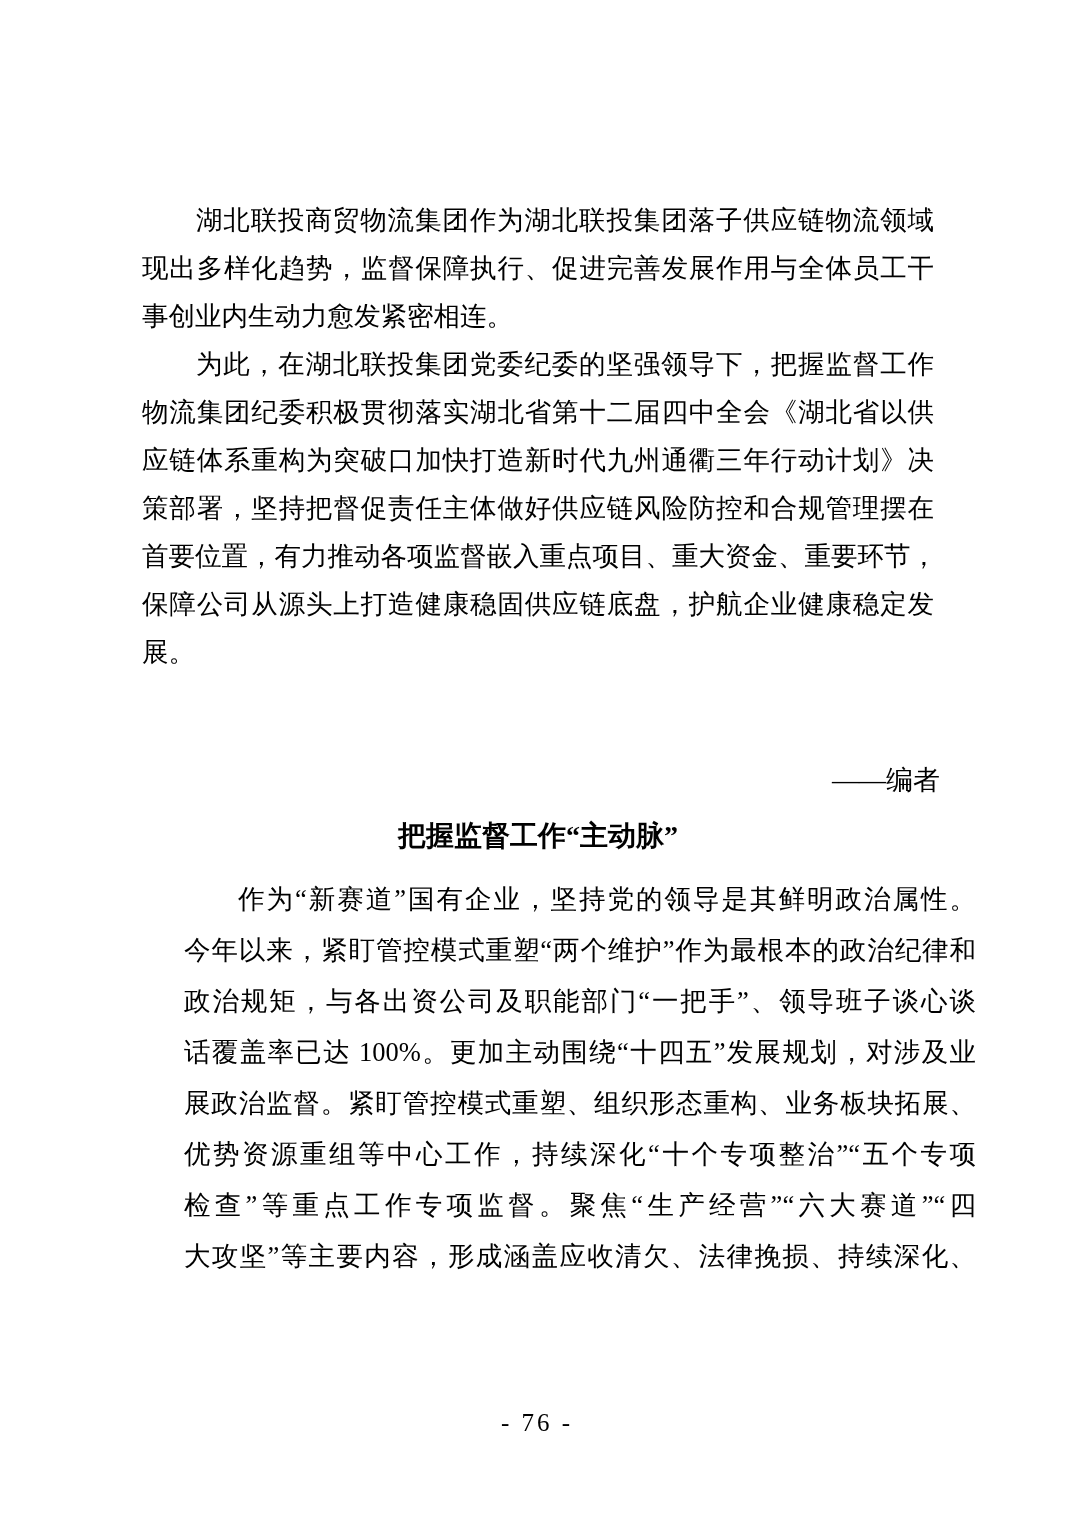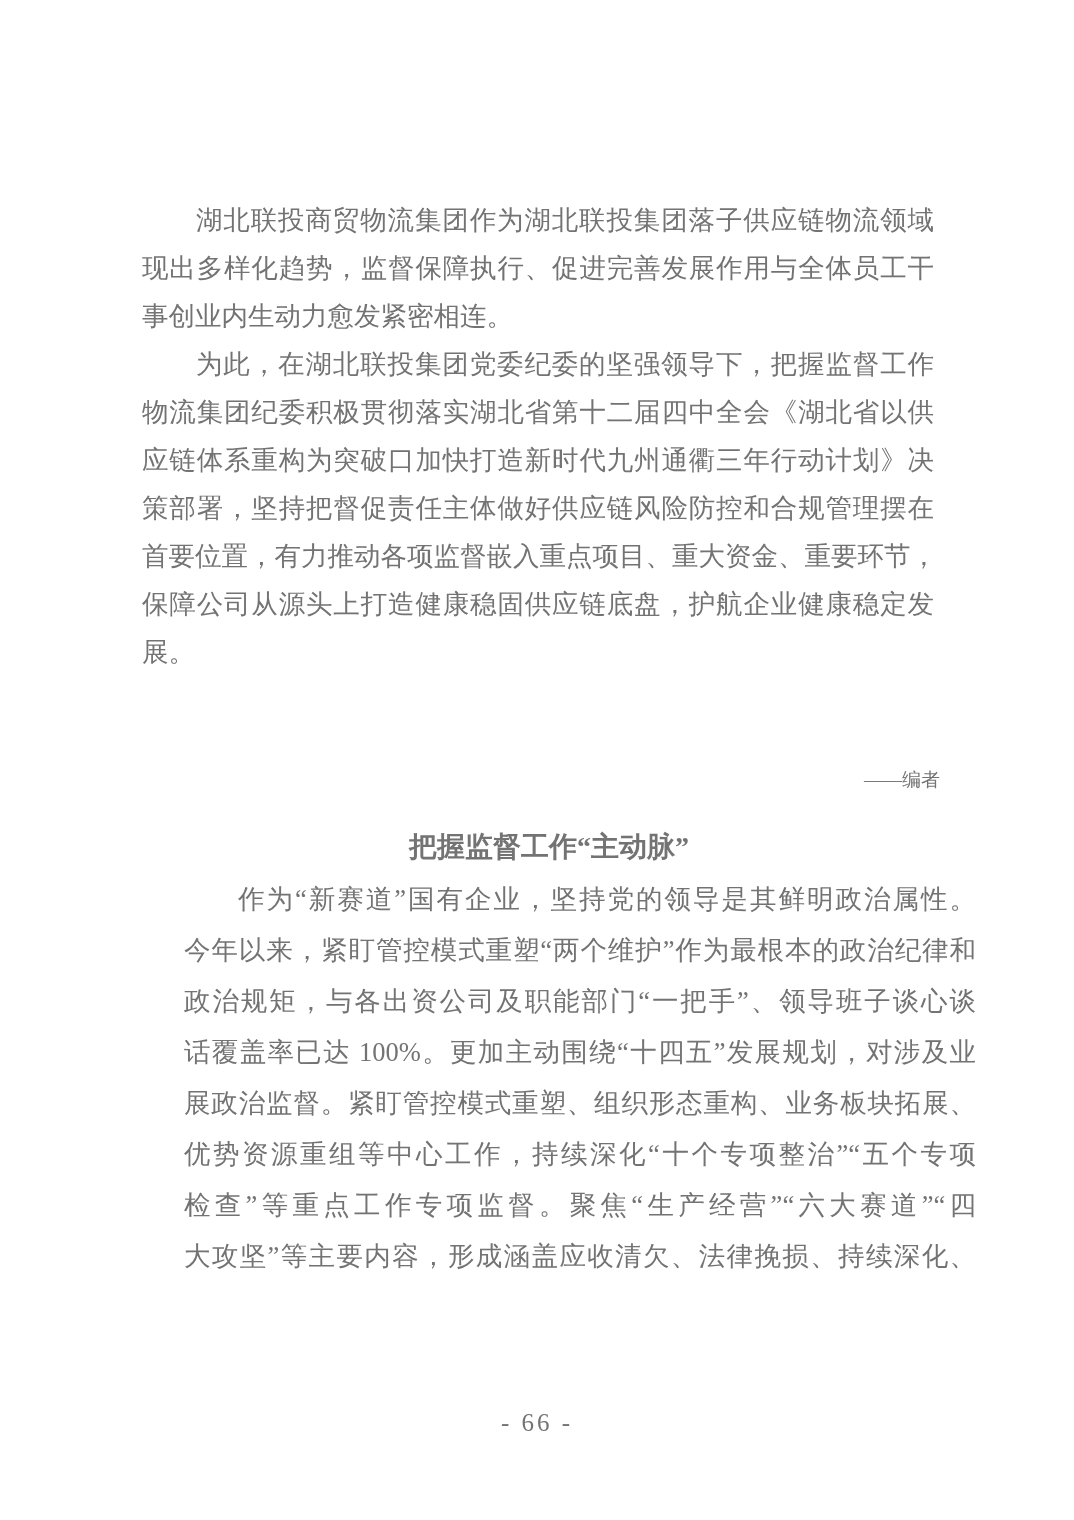--- a/index.html
+++ b/index.html
@@ -8,21 +8,21 @@
     background: #888888;
   }
   .page {
     position: relative;
     width: 1074px;
     height: 1520px;
     margin: 0 auto;
     background: #ffffff;
     overflow: hidden;
     font-family: "Liberation Serif", "DejaVu Serif", serif;
-    color: #737373;
+    color: #000000;
   }
   .text-block {
     position: absolute;
     left: 142px;
     width: 792px;
     font-size: 26.5px;
   }
   .line {
     height: 48px;
     line-height: 48px;
@@ -40,31 +40,31 @@
   .line.end {
     text-align-last: left;
   }
   .byline {
     position: absolute;
     left: 142px;
     top: 756px;
     width: 798px;
     height: 48px;
     line-height: 48px;
-    font-size: 19px;
+    font-size: 27px;
     text-align: right;
   }
   .heading {
     position: absolute;
     left: 142px;
     top: 812px;
     width: 792px;
     height: 48px;
     line-height: 48px;
-    margin: 11px;
+    margin: 0;
     font-size: 28px;
     font-weight: bold;
     text-align: center;
   }
   .intro-block { top: 196px; }
   .section-block { top: 874px; margin-left: 42px; }
   .page-number {
     position: absolute;
     left: 0;
     top: 1405px;
@@ -102,15 +102,15 @@
       <div class="line indent">作为“新赛道”国有企业，坚持党的领导是其鲜明政治属性。</div>
       <div class="line">今年以来，紧盯管控模式重塑“两个维护”作为最根本的政治纪律和</div>
       <div class="line">政治规矩，与各出资公司及职能部门“一把手”、领导班子谈心谈</div>
       <div class="line">话覆盖率已达 100%。更加主动围绕“十四五”发展规划，对涉及业</div>
       <div class="line">展政治监督。紧盯管控模式重塑、组织形态重构、业务板块拓展、</div>
       <div class="line">优势资源重组等中心工作，持续深化“十个专项整治”“五个专项</div>
       <div class="line">检查”等重点工作专项监督。聚焦“生产经营”“六大赛道”“四</div>
       <div class="line">大攻坚”等主要内容，形成涵盖应收清欠、法律挽损、持续深化、</div>
     </div>
 
-  <div class="page-number">- 66 -</div>
+  <div class="page-number">- 76 -</div>
 
 </div>
 
 </body></html>

